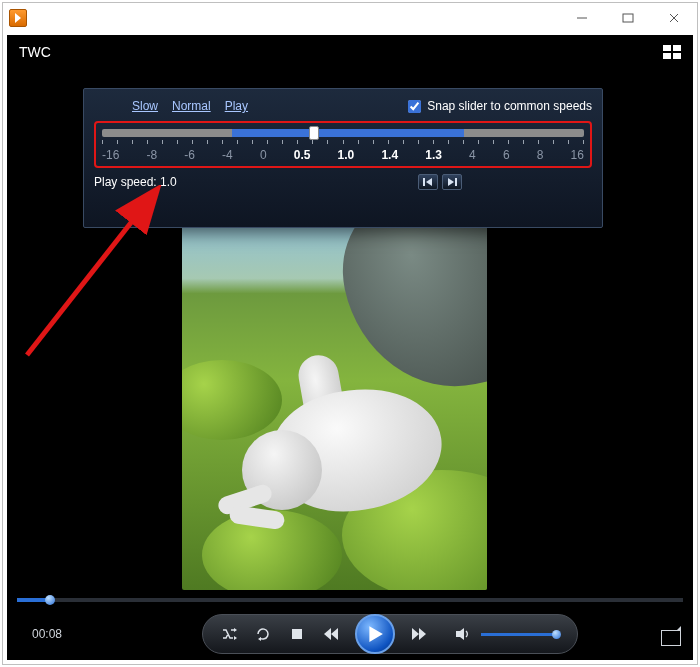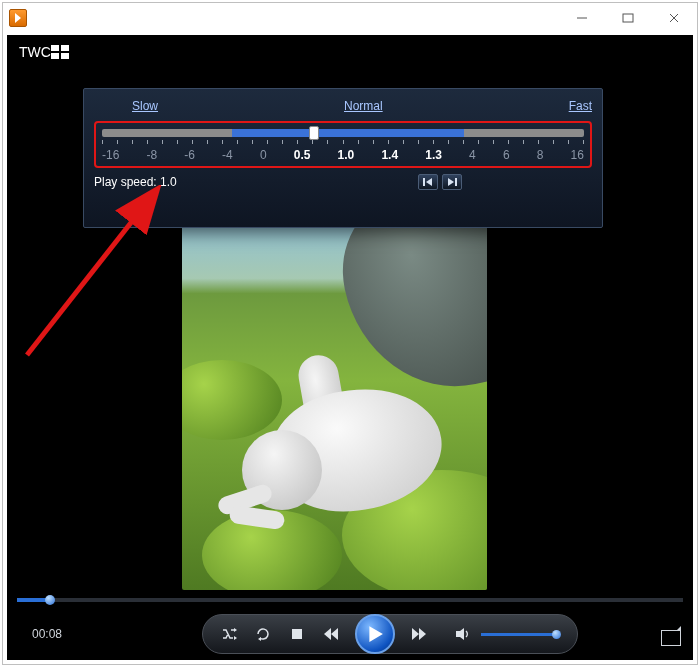--- a/index.html
+++ b/index.html
@@ -9,21 +9,21 @@
   
   .titlebar { height: 30px; display: flex; align-items: center; justify-content: space-between; background: #fff; padding: 0 0 0 6px; }
   .appicon { width: 18px; height: 18px; background: linear-gradient(#ff9a2e,#d96b00); border: 1px solid #a95400; border-radius: 2px; position: relative; }
   .appicon::after { content: ""; position: absolute; left: 5px; top: 3px; border-left: 6px solid #fff; border-top: 5px solid transparent; border-bottom: 5px solid transparent; }
   .winbtns { display: flex; }
   .winbtn { width: 46px; height: 28px; display: flex; align-items: center; justify-content: center; }
   .winbtn svg { width: 12px; height: 12px; stroke: #555; fill: none; stroke-width: 1; }
 
   
   .player { position: absolute; left: 4px; top: 32px; right: 4px; bottom: 4px; background: #000; }
-  .topstrip { position: absolute; top: 0; left: 0; right: 0; height: 34px; display: flex; align-items: center; padding: 4px 12px; color: #fff; font-size: 14px; }
+  .topstrip { position: absolute; top: 0; left: 0; right: 0; height: 34px; display: flex; align-items: center; justify-content: space-between; padding: 4px 12px; color: #fff; font-size: 14px; }
   .viewswitch { width: 18px; height: 14px; display: grid; grid-template-columns: 1fr 1fr; grid-template-rows: 1fr 1fr; gap: 2px; }
   .viewswitch div { background: #fff; }
 
   
   .videoframe { position: absolute; left: 175px; top: 175px; width: 305px; height: 380px; border-radius: 2px; overflow: hidden; }
   .sky { position: absolute; inset: 0; background: linear-gradient(180deg,#8abed9 0%, #a6c9b2 18%, #6d9a3e 22%, #84b43e 45%, #4f7a22 100%); }
   .rock { position: absolute; right: -40px; top: -20px; width: 180px; height: 200px; background: radial-gradient(ellipse at 40% 30%, #7a8a84, #3f4844); border-radius: 40% 0 0 60%; transform: rotate(-12deg); }
   .tuft { position: absolute; border-radius: 50%; background: radial-gradient(circle at 35% 30%, #a6d34a, #4d7d1d); }
   .bunny { position: absolute; left: 60px; top: 140px; width: 210px; height: 190px; }
   .belly { position: absolute; left: 30px; top: 40px; width: 170px; height: 120px; background: radial-gradient(ellipse at 40% 30%, #fafafa, #c8c8c8); border-radius: 55% 60% 60% 55%; transform: rotate(-8deg); }
@@ -31,21 +31,21 @@
   .arm { position: absolute; left: 60px; top: 5px; width: 40px; height: 80px; background: radial-gradient(ellipse at 40% 30%, #f5f5f5, #c2c2c2); border-radius: 20px; transform: rotate(-10deg); }
   .ear { position: absolute; width: 18px; height: 55px; background: #e6e6e6; border-radius: 10px; }
 
   
   .panel { position: absolute; left: 76px; top: 53px; width: 520px; height: 140px; background: linear-gradient(#1d2a3d,#0e1522); border: 1px solid #394a63; border-radius: 2px; padding: 6px 10px; color: #fff; font-size: 12px; box-shadow: 0 4px 18px rgba(0,0,0,.6); }
   .panelhead { display: flex; align-items: center; gap: 6px; height: 18px; }
   .navround { width: 16px; height: 16px; background: radial-gradient(circle at 35% 30%, #fff, #cfd4db 60%, #8e9299); border-radius: 50%; display: flex; align-items: center; justify-content: center; }
   .navround svg { width: 8px; height: 8px; }
   .paneltitle { font-weight: 700; font-size: 13px; margin-left: 4px; }
   .panelclose { margin-left: auto; width: 14px; height: 14px; background: #5a0e0e; border: 1px solid #8f2d2d; display: flex; align-items: center; justify-content: center; font-size: 10px; line-height: 1; }
-  .speedlinks { display: flex; gap: 14px; align-items: center; margin: 4px 0 0 38px; justify-content: space-between; }
+  .speedlinks { display: flex; gap: 14px; align-items: center; margin: 4px 0 0 38px; }
   .speedlinks a { color: #a9c7ff; text-decoration: underline; font-size: 12px; }
   .snap { margin-left: auto; display: flex; align-items: center; gap: 6px; font-size: 12px; }
   .snap input { width: 13px; height: 13px; accent-color: #3a72d8; }
 
   .sliderwrap { margin: 8px 0 0 0; border: 2px solid #e01616; border-radius: 4px; padding: 6px 6px 4px 6px; }
   .track { position: relative; height: 8px; background: #8c8c8c; border-radius: 2px; }
   .trackblue { position: absolute; top: 0; bottom: 0; background: #3a72d8; }
   .thumb { position: absolute; top: -3px; width: 10px; height: 14px; background: #fff; border: 1px solid #888; border-radius: 2px; transform: translateX(-50%); }
   .ticks { display: flex; justify-content: space-between; margin-top: 4px; font-size: 12px; color: #8a95a6; }
   .ticks span.b { color: #fff; font-weight: 700; }
@@ -129,21 +129,25 @@
         <div class="head"></div>
         <div class="ear" style="left:-6px; top:122px; transform:rotate(72deg);"></div>
         <div class="ear" style="left:6px; top:140px; transform:rotate(98deg);"></div>
       </div>
     </div>
 
     <div class="panel">
       <div class="speedlinks">
         <a href="#">Slow</a>
         <a href="#">Normal</a>
-        <a href="#">Fast</a>
+        <a href="#">Play</a>
+        <label class="snap">
+          <input type="checkbox" checked="" style="">
+          <span>Snap slider to common speeds</span>
+        </label>
       </div>
 
       <div class="sliderwrap">
         <div class="track">
           <div class="trackblue" id="trackblue" style="left: 27%; right: 25%;"></div>
           <div class="thumb" id="thumb" style="left: 44%;"></div>
         </div>
         <div class="dotsrow" id="dotsrow">
             <i></i>
             <i></i>

